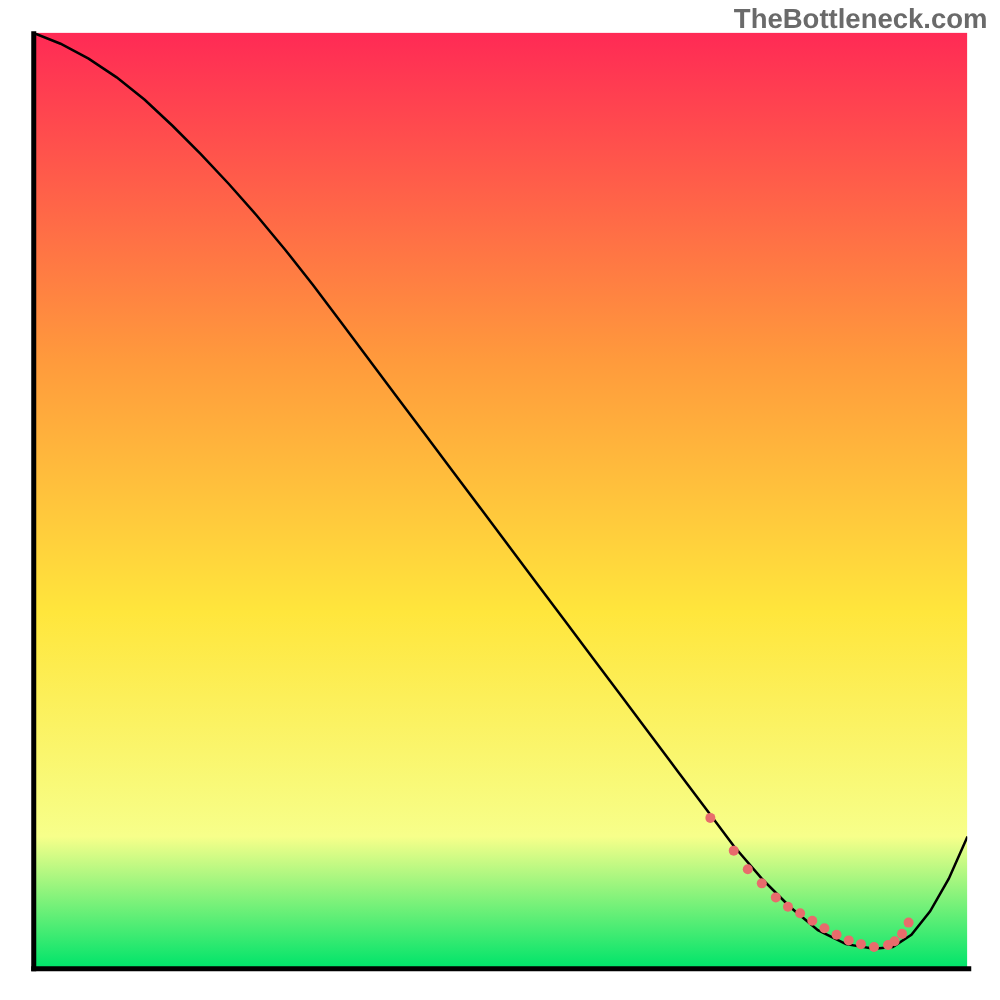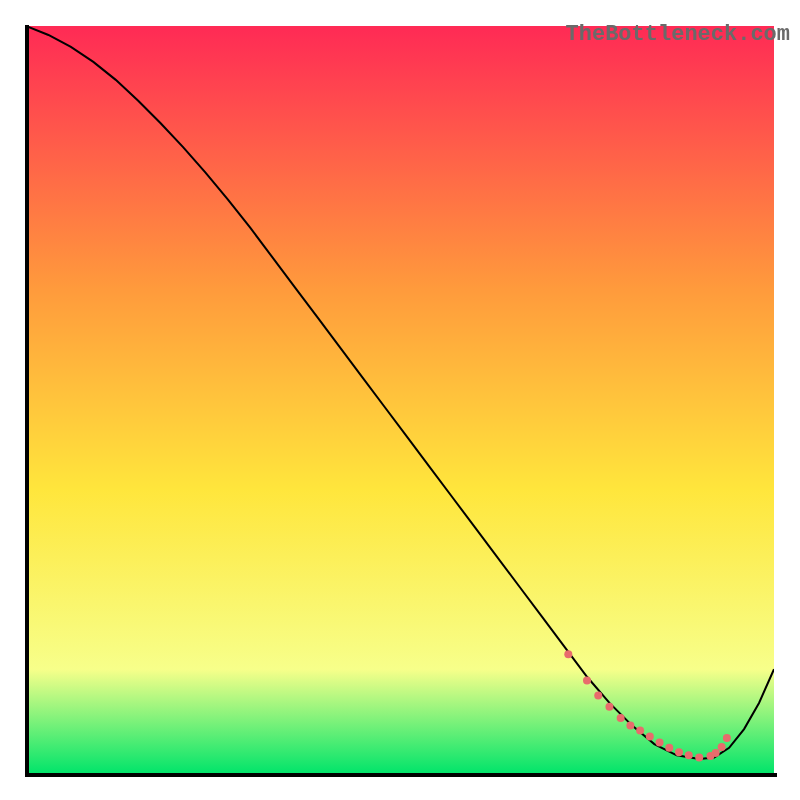--- a/index.html
+++ b/index.html
@@ -6,26 +6,25 @@
   html, body { width: 800px; height: 800px; overflow: hidden; background: #fff; }
   .container {
     position: relative;
     width: 800px;
     height: 800px;
   }
   .watermark {
     position: absolute;
     top: 2px;
     right: 10px;
-    font-family: Liberation Mono, monospace;
+    font-family: Liberation Sans, sans-serif;
     font-size: 22px;
     font-weight: bold;
     color: #6a6a6a;
     z-index: 10;
-    margin-top: 20px;
   }
   .plot-area {
     position: absolute;
     left: 26px;
     top: 26px;
     width: 748px;
     height: 748px;
     overflow: hidden;
   }
   .axis-left, .axis-bottom {

